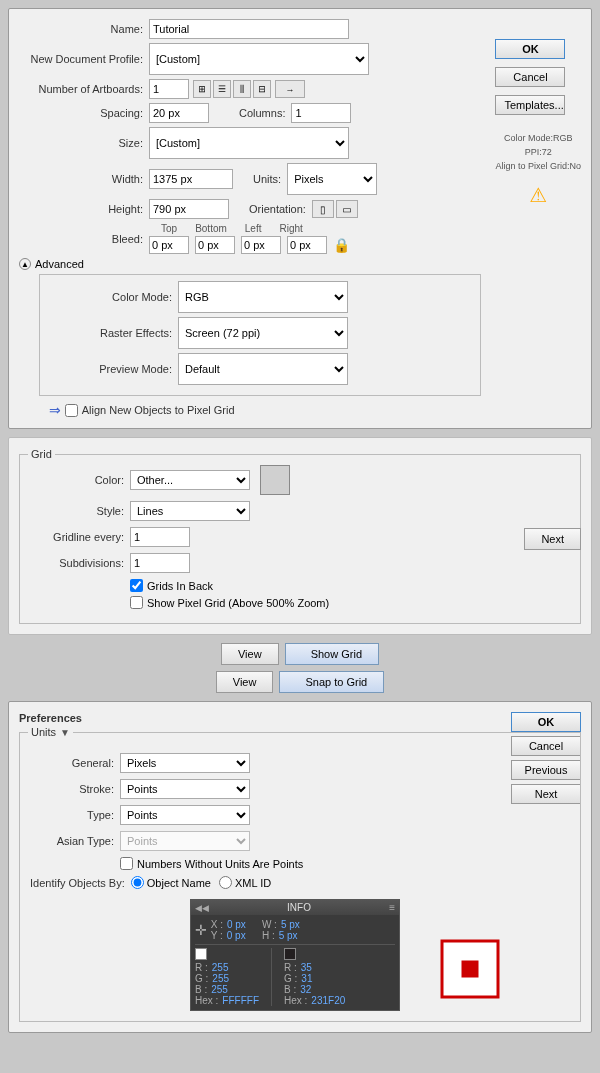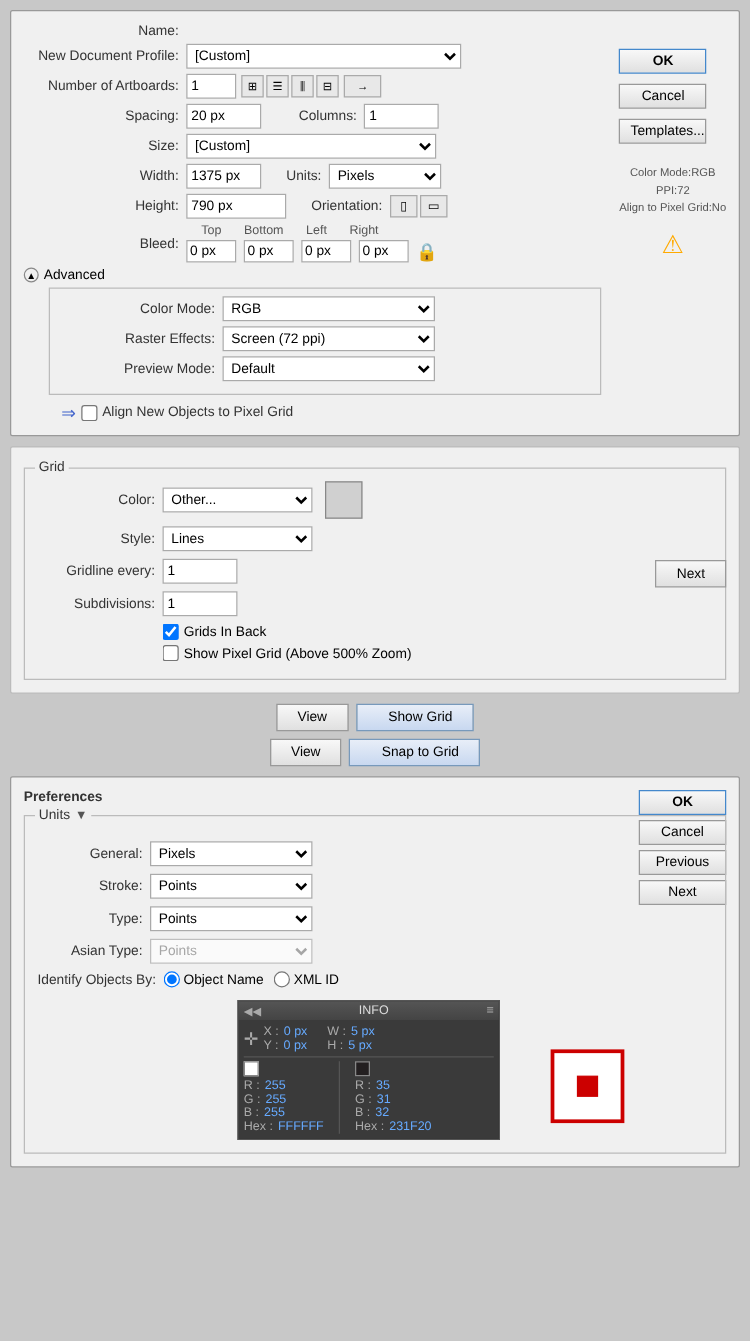--- a/index.html
+++ b/index.html
@@ -42,21 +42,21 @@
       background: white;
       padding: 1px 3px;
       font-size: 11px;
       height: 20px;
     }
     .form-select {
       border: 1px solid #aaa;
       background: white;
       padding: 1px 2px;
       font-size: 11px;
-      height: 20px;
+      height: 32px;
     }
     .wide-input { width: 200px; }
     .profile-select { width: 220px; }
     .section-group {
       border: 1px solid #bbb;
       padding: 6px 8px;
       margin-bottom: 6px;
       position: relative;
     }
     .btn-ok {
@@ -410,20 +410,21 @@
     <div class="color-info">
       <div>Color Mode:RGB</div>
       <div>PPI:72</div>
       <div>Align to Pixel Grid:No</div>
     </div>
     <div class="warning-icon">⚠</div>
   </div>
 
   <div class="form-row">
     <span class="form-label">Name:</span>
+    <input class="form-input wide-input" type="text" value="Tutorial" style="">
   </div>
 
   <div class="form-row">
     <span class="form-label">New Document Profile:</span>
     <select class="form-select profile-select">
       <option>[Custom]</option>
     </select>
   </div>
 
   <div class="form-row">
@@ -449,21 +450,21 @@
 
   <div class="form-row">
     <span class="form-label">Size:</span>
     <select class="form-select" style="width:200px">
       <option>[Custom]</option>
     </select>
   </div>
 
   <div class="form-row">
     <span class="form-label">Width:</span>
-    <input class="form-input" type="text" style="width: 60px;" value="1375 px">
+    <input class="form-input" type="text" style="width: 84px;" value="1375 px">
     <span style="margin-left:20px;color:#333">Units:</span>
     <select class="form-select" style="width:90px;margin-left:6px">
       <option>Pixels</option>
     </select>
   </div>
 
   <div class="form-row">
     <span class="form-label">Height:</span>
     <input class="form-input" type="text" style="width: 80px;" value="790 px">
     <span style="margin-left:20px;color:#333">Orientation:</span>
@@ -620,20 +621,24 @@
       </select>
     </div>
 
     <div class="prefs-row">
       <span class="prefs-label">Asian Type:</span>
       <select class="prefs-select" disabled="" style="color:#888">
         <option>Points</option>
       </select>
     </div>
 
+    <div class="prefs-row" style="margin-left:90px">
+      <input type="checkbox" style="">
+      <span style="margin-left:4px">Numbers Without Units Are Points</span>
+    </div>
 
     <div class="prefs-row">
       <span class="prefs-label">Identify Objects By:</span>
       <div class="identify-row">
         <label class="radio-option">
           <input type="radio" name="identify" checked="" style="">
           <span>Object Name</span>
         </label>
         <label class="radio-option">
           <input type="radio" name="identify" style="">

